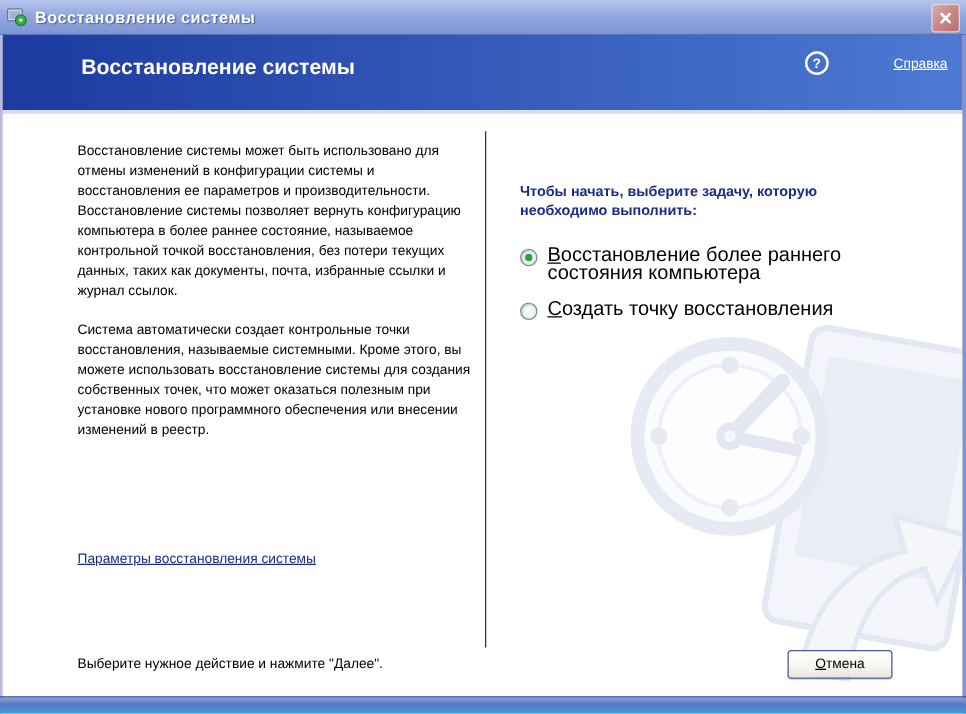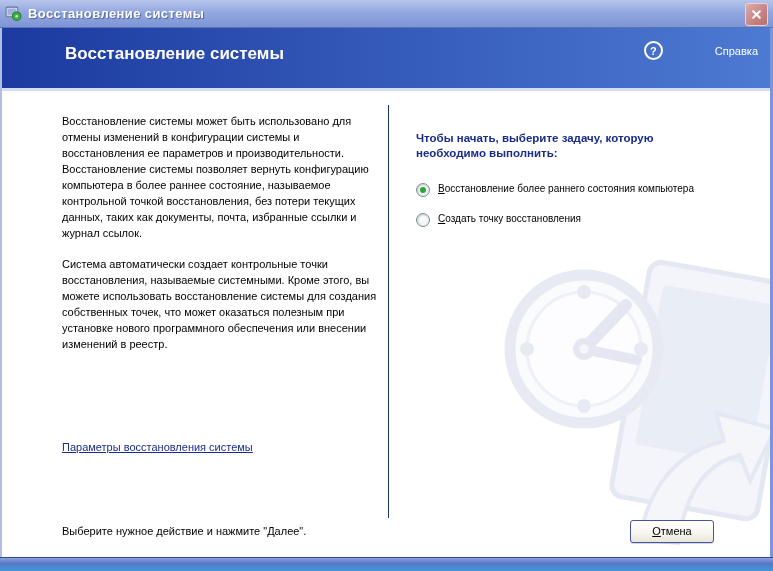--- a/index.html
+++ b/index.html
@@ -18,44 +18,44 @@
     border:1px solid #e8d3d3;display:flex;align-items:center;justify-content:center;cursor:default;}
 
   
   .header{position:absolute;top:28px;left:2px;right:3px;height:60px;
     background:linear-gradient(90deg,var(--header_gradient_start,#1c3aa0) 0%,var(--header_gradient_end,#4d7ad2) 100%);
     border-bottom:3px solid #d5ddf0;}
   .header-title{position:absolute;left:63px;top:16px;color:#fff;font-size:17px;font-weight:bold;}
   .help{position:absolute;right:12px;top:13px;display:flex;align-items:center;gap:8px;color:#fff;}
   .help-icon{width:15px;height:15px;border:2px solid #fff;border-radius:50%;
     font-size:11px;font-weight:bold;display:flex;align-items:center;justify-content:center;}
-  .help-text{font-size:11px;cursor:default;padding-left:44px;}
+  .help-text{font-size:11px;text-decoration:underline;cursor:default;padding-left:44px;}
 
   
   .frame-left{position:absolute;left:0;top:28px;bottom:0;width:2px;background:#b0bde6;}
   .frame-right{position:absolute;right:0;top:28px;bottom:0;width:3px;background:#7b96d8;}
   .bottom-edge{position:absolute;left:0;right:0;bottom:0;height:13px;
     background:linear-gradient(180deg,#8fa3d8 0%,#5a77c8 40%,#3f98d4 100%);
     border-top:1px solid #2c4b9e;}
 
   
   .content{position:absolute;top:91px;left:2px;right:3px;bottom:13px;background:#fff;overflow:hidden;}
   .watermark{position:absolute;left:486px;top:158px;}
 
   .intro{position:absolute;left:60px;top:22px;width:316px;font-size:11px;line-height:16px;color:#000;}
   .intro p{margin:0 0 15px 0;}
   .params-link{position:absolute;left:60px;top:306px;font-size:11px;
     color:var(--link_color,#1a2b8e);text-decoration:underline;cursor:default;margin-top:44px;}
 
   .divider{position:absolute;left:386px;top:14px;width:1px;height:413px;background:var(--divider,#17355e);}
 
-  .right-panel{position:absolute;left:414px;top:40px;width:335px;}
+  .right-panel{position:absolute;left:414px;top:56px;width:335px;}
   .task-heading{color:var(--heading_text,#1b2b8a);font-weight:bold;font-size:11.5px;
     line-height:15px;width:295px;margin-bottom:21px;}
-  .radio-option{display:flex;gap:8px;margin-bottom:15px;font-size:10px;line-height:14px;
+  .radio-option{display:flex;gap:8px;margin-bottom:15px;font-size:16px;line-height:14px;
     align-items:flex-start;width:305px;}
   .radio-circle{flex:0 0 auto;width:12px;height:12px;border-radius:50%;
     border:1px solid #78918f;background:radial-gradient(circle at 35% 30%,#ffffff,#e6ecec);
     margin-top:1px;position:relative;box-shadow:inset 1px 1px 2px rgba(120,140,140,.45);}
   .radio-circle.selected::after{content:"";position:absolute;left:3px;top:3px;width:6px;height:6px;
     border-radius:50%;background:var(--radio_dot,#2fa33c);}
   .radio-label::first-letter{text-decoration:underline;}
 
   .footer-instruction{position:absolute;left:60px;top:434px;font-size:11px;color:#000;}
 

